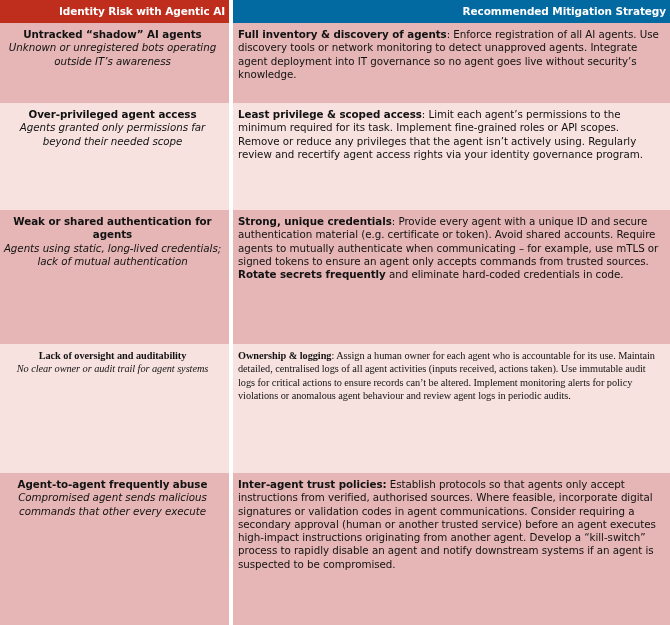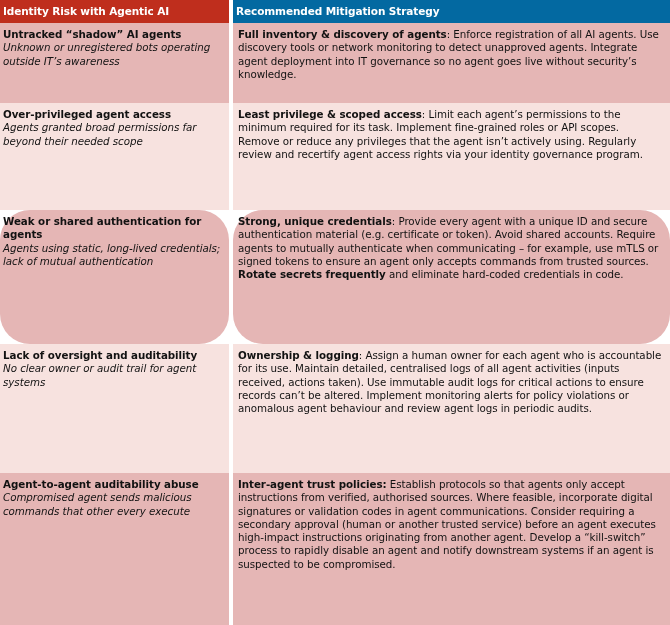--- a/index.html
+++ b/index.html
@@ -26,21 +26,21 @@
     border-spacing: 0;
     table-layout: fixed;
   }
   col.col-risk { width: 229px; }
   col.col-gap  { width: 4px; }
   col.col-mit  { width: 437px; }
 
   thead th {
     background: #bf2e1d;
     color: #ffffff;
-    text-align: left;
+    text-align: right;
     vertical-align: middle;
     font-size: 10.5px;
     font-weight: bold;
     padding: 5px 4px 6px 3px;
     height: 11px;
     line-height: 12px;
     letter-spacing: -0.1px;
   }
   thead th.gap-cell {
     background: #ffffff;
@@ -60,20 +60,21 @@
     letter-spacing: -0.05px;
   }
   tbody tr.row-dark td.cell {
     background: #e5b6b5;
   }
   tbody tr.row-light td.cell {
     background: #f7e2df;
   }
   tbody td.risk-cell {
     padding-left: 3px;
+    text-align: center;
   }
   tbody td.mit-cell {
     padding-left: 5px;
   }
   .risk-title {
     font-weight: bold;
     display: block;
     margin-bottom: 0px;
   }
   .risk-desc {
@@ -84,22 +85,22 @@
     font-weight: bold;
   }
   .mit-em {
     font-weight: bold;
     text-align: center;
   }
   .mit-body { }
   
   tr.r0 td { height: 69px; }
   tr.r1 td { height: 96px; }
-  tr.r2 td { height: 123px; border-radius: 30px; }
-  tr.r3 td { height: 118px; }
+  tr.r2 td { height: 123px; }
+  tr.r3 td { height: 118px; font-family: Liberation Serif, serif; }
   tr.r4 td { height: 152px; }
 </style>
 </head>
 <body>
 
 <div class="table-wrap">
   <table class="risk-table">
     <colgroup>
       <col class="col-risk">
       <col class="col-gap">
@@ -119,21 +120,21 @@
           <span class="risk-title">Untracked “shadow” AI agents</span>
           <span class="risk-desc">Unknown or unregistered bots operating outside IT’s awareness</span>
         </td>
         <td class="gap-cell" style="background: rgb(255, 255, 255);"></td>
         <td class="cell mit-cell" style="background: rgb(229, 182, 181); color: rgb(18, 18, 18);"><span class="mit-lead">Full inventory &amp; discovery of agents</span><span class="mit-body">: Enforce registration of all AI agents. Use discovery tools or network monitoring to detect unapproved agents. Integrate agent deployment into IT governance so no agent goes live without security’s knowledge.</span><span class="mit-em"></span><span class="mit-body"></span></td>
       </tr>
 
       <tr class="row-light r1">
         <td class="cell risk-cell" style="background: rgb(247, 226, 223); color: rgb(18, 18, 18);">
           <span class="risk-title">Over-privileged agent access</span>
-          <span class="risk-desc">Agents granted broad permissions far beyond their needed scope</span>
+          <span class="risk-desc">Agents granted only permissions far beyond their needed scope</span>
         </td>
         <td class="gap-cell" style="background: rgb(255, 255, 255);"></td>
         <td class="cell mit-cell" style="background: rgb(247, 226, 223); color: rgb(18, 18, 18);"><span class="mit-lead">Least privilege &amp; scoped access</span><span class="mit-body">: Limit each agent’s permissions to the minimum required for its task. Implement fine-grained roles or API scopes. Remove or reduce any privileges that the agent isn’t actively using. Regularly review and recertify agent access rights via your identity governance program.</span><span class="mit-em"></span><span class="mit-body"></span></td>
       </tr>
 
       <tr class="row-dark r2">
         <td class="cell risk-cell" style="background: rgb(229, 182, 181); color: rgb(18, 18, 18);">
           <span class="risk-title">Weak or shared authentication for agents</span>
           <span class="risk-desc">Agents using static, long-lived credentials; lack of mutual authentication</span>
         </td>
@@ -145,21 +146,21 @@
         <td class="cell risk-cell" style="background: rgb(247, 226, 223); color: rgb(18, 18, 18);">
           <span class="risk-title">Lack of oversight and auditability</span>
           <span class="risk-desc">No clear owner or audit trail for agent systems</span>
         </td>
         <td class="gap-cell" style="background: rgb(255, 255, 255);"></td>
         <td class="cell mit-cell" style="background: rgb(247, 226, 223); color: rgb(18, 18, 18);"><span class="mit-lead">Ownership &amp; logging</span><span class="mit-body">: Assign a human owner for each agent who is accountable for its use. Maintain detailed, centralised logs of all agent activities (inputs received, actions taken). Use immutable audit logs for critical actions to ensure records can’t be altered. Implement monitoring alerts for policy violations or anomalous agent behaviour and review agent logs in periodic audits.</span><span class="mit-em"></span><span class="mit-body"></span></td>
       </tr>
 
       <tr class="row-dark r4">
         <td class="cell risk-cell" style="background: rgb(229, 182, 181); color: rgb(18, 18, 18);">
-          <span class="risk-title">Agent-to-agent auditability abuse</span>
+          <span class="risk-title">Agent-to-agent frequently abuse</span>
           <span class="risk-desc">Compromised agent sends malicious commands that other every execute</span>
         </td>
         <td class="gap-cell" style="background: rgb(255, 255, 255);"></td>
         <td class="cell mit-cell" style="background: rgb(229, 182, 181); color: rgb(18, 18, 18);"><span class="mit-lead">Inter-agent trust policies:</span><span class="mit-body"> Establish protocols so that agents only accept instructions from verified, authorised sources. Where feasible, incorporate digital signatures or validation codes in agent communications. Consider requiring a secondary approval (human or another trusted service) before an agent executes high-impact instructions originating from another agent. Develop a “kill-switch” process to rapidly disable an agent and notify downstream systems if an agent is suspected to be compromised.</span><span class="mit-em"></span><span class="mit-body"></span></td>
       </tr>
 
     </tbody>
   </table>
 </div>
 

